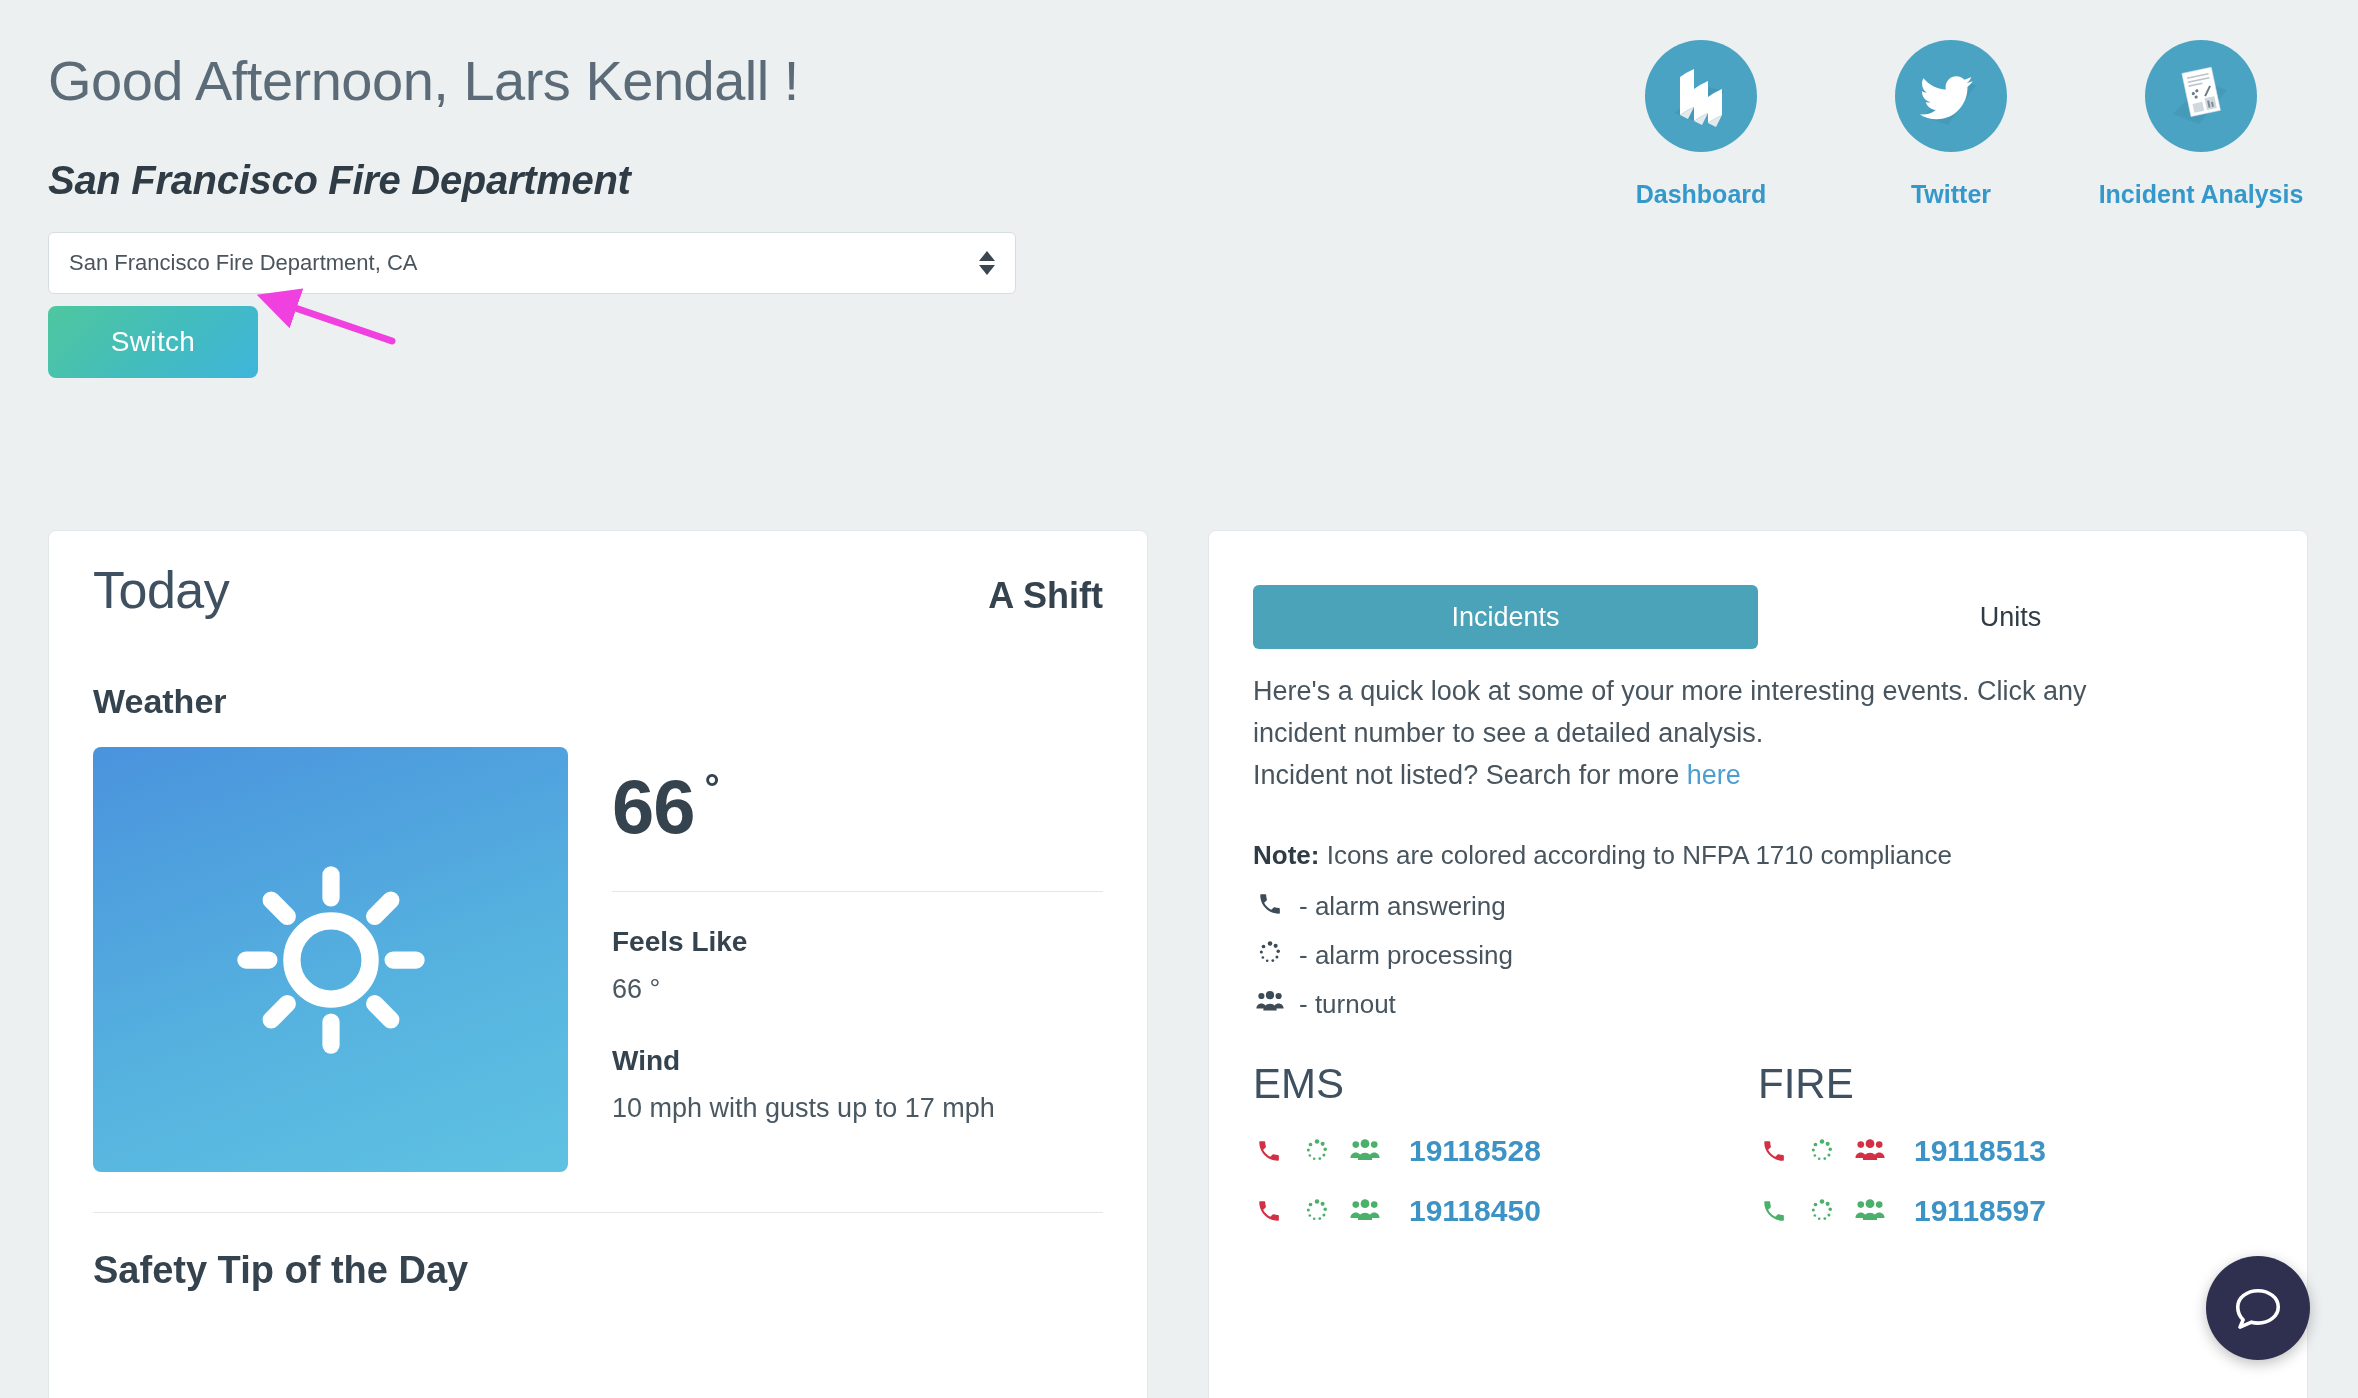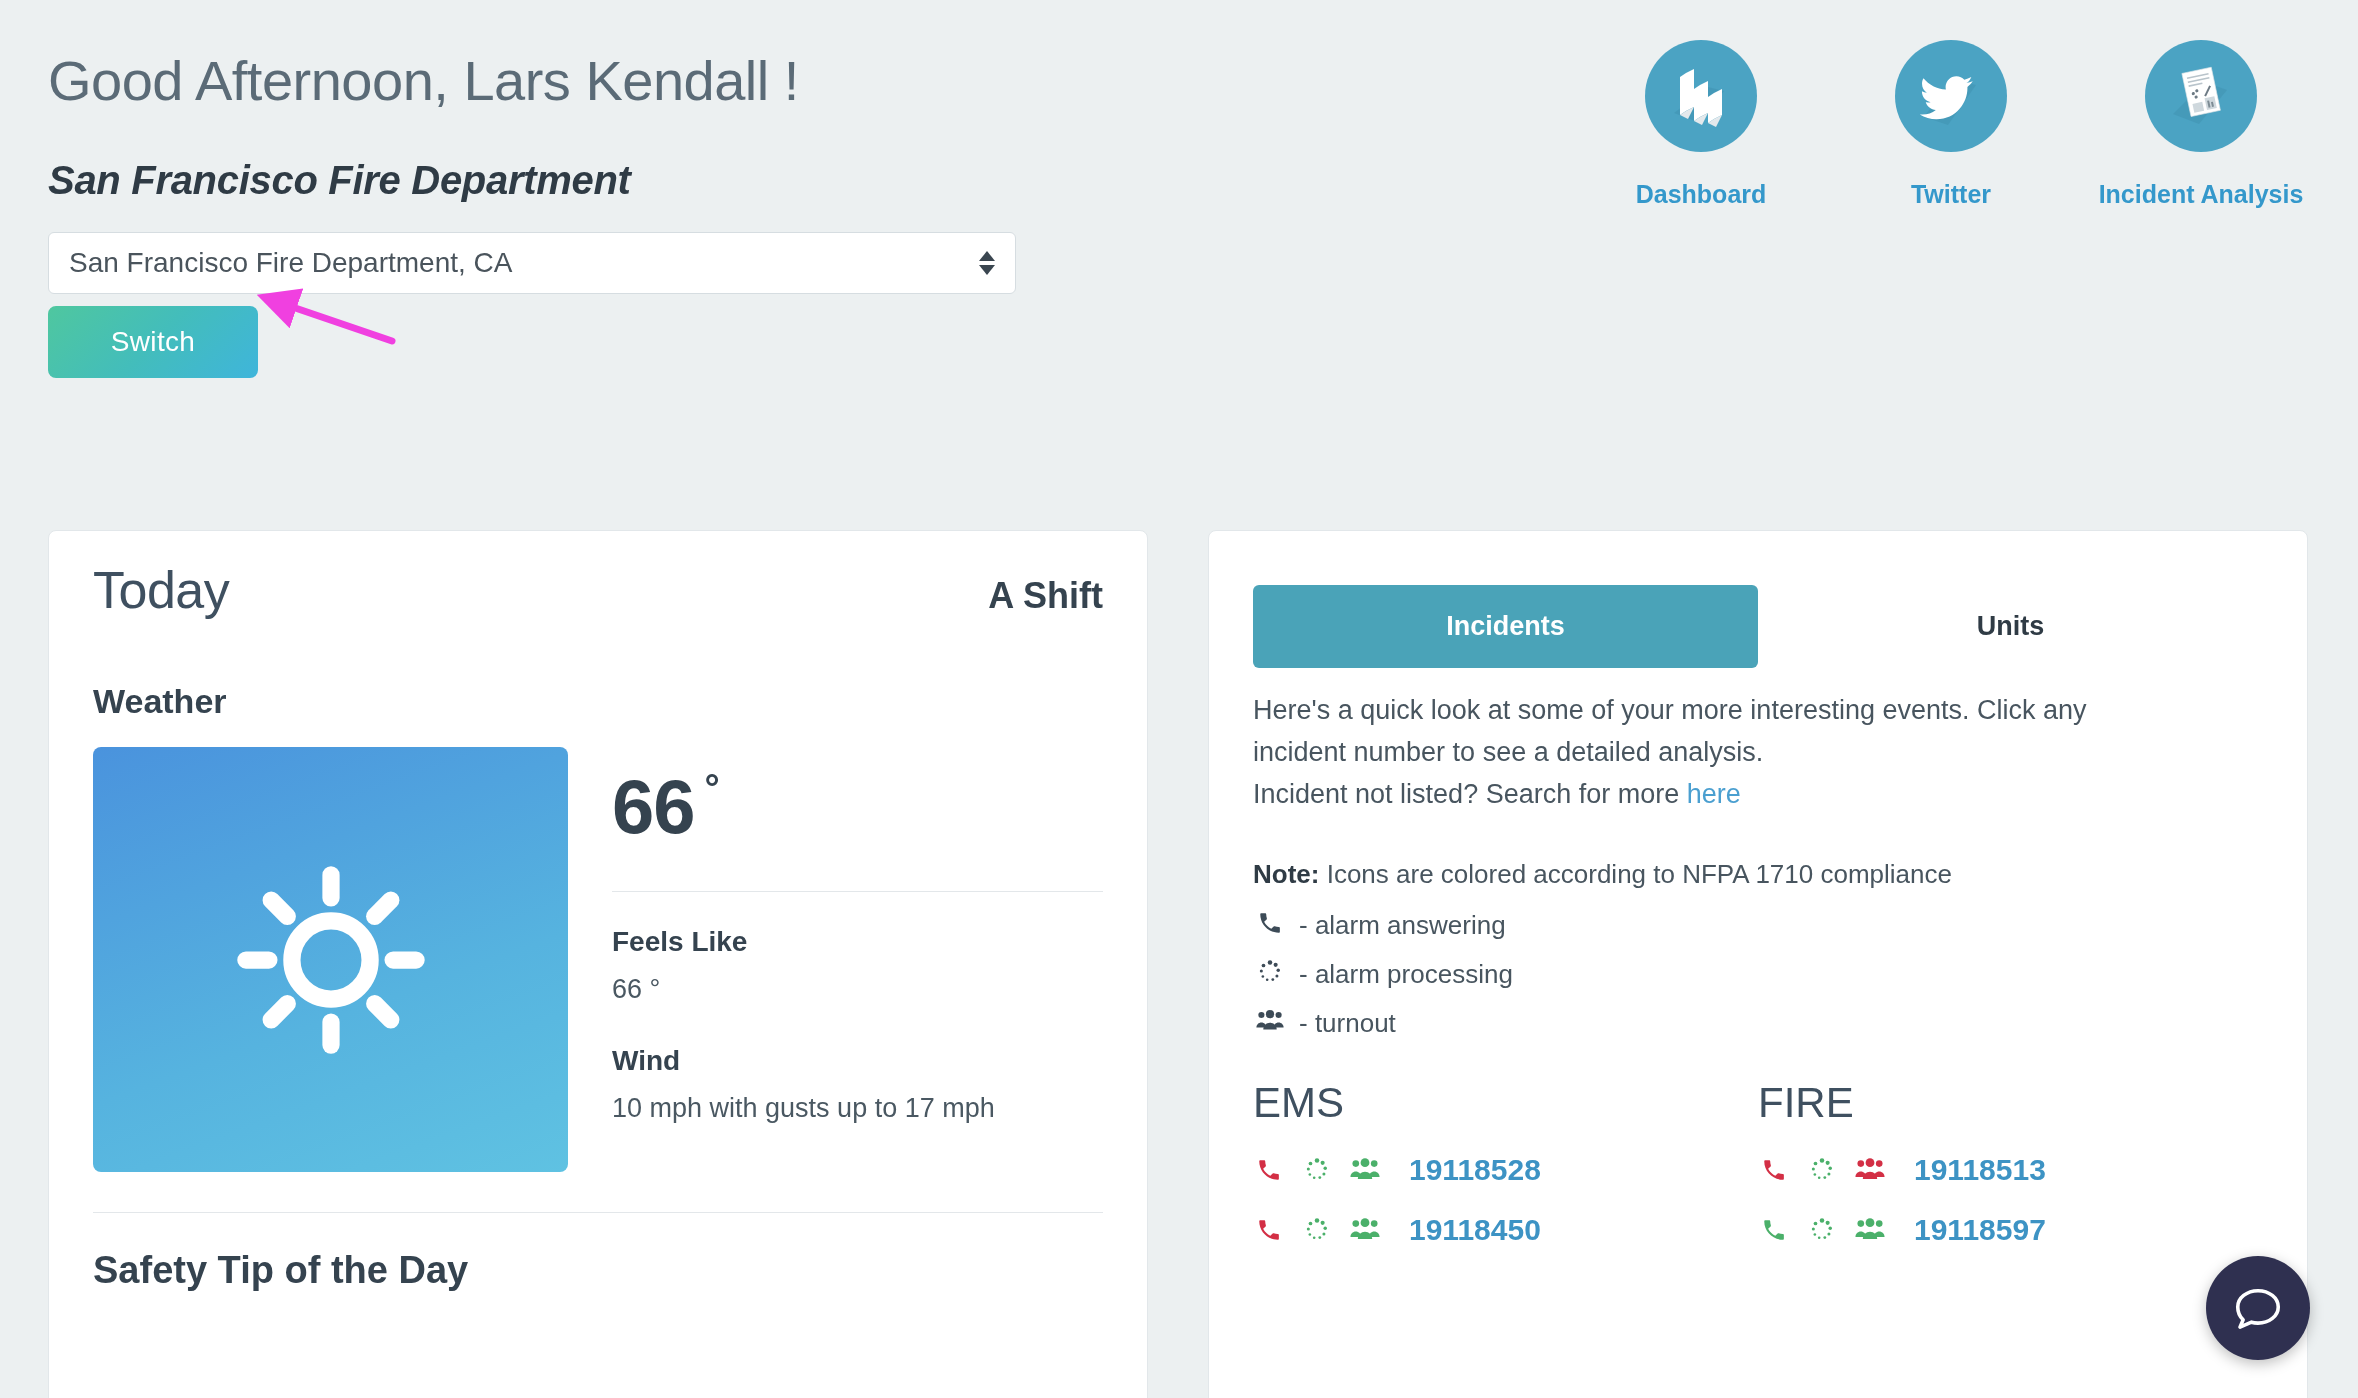--- a/index.html
+++ b/index.html
@@ -50,21 +50,21 @@
   .dept-select {
     position: absolute;
     left: 48px;
     top: 232px;
     width: 968px;
     height: 62px;
     background: #fff;
     border: 1px solid #d6dde1;
     border-radius: 6px;
     font-family: "Liberation Sans", sans-serif;
-    font-size: 28px;
+    font-size: 22px;
     color: #4a545c;
     padding: 0 54px 0 20px;
     line-height: 60px;
     appearance: none;
     -webkit-appearance: none;
     cursor: pointer;
   }
 
   .select-wrap {
     position: absolute;
@@ -266,26 +266,26 @@
 
   
   .tabs {
     display: flex;
     padding: 0 44px;
     margin-top: 54px;
     gap: 0;
   }
   .tab {
     flex: 1;
-    height: 83px;
+    height: 64px;
     display: flex;
     align-items: center;
     justify-content: center;
     font-size: 27px;
-    font-weight: 700;
+    font-weight: 400;
     cursor: pointer;
     border-radius: 6px;
   }
   .tab.active { background: #4aa3b8; color: #ffffff; }
   .tab.inactive { background: transparent; color: #2f3b45; }
 
   .recap-text {
     padding: 0 44px;
     margin-top: 22px;
     font-size: 27px;

